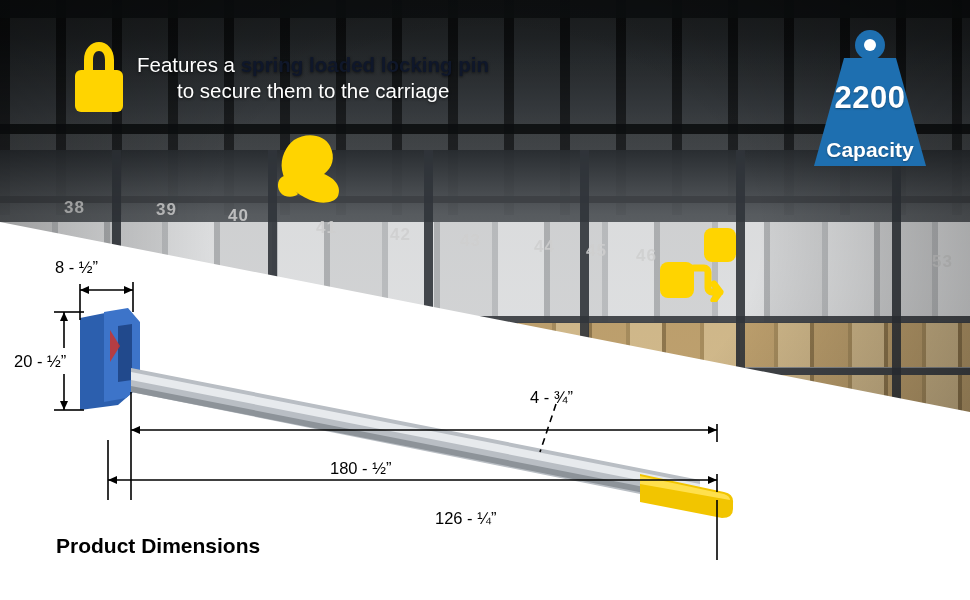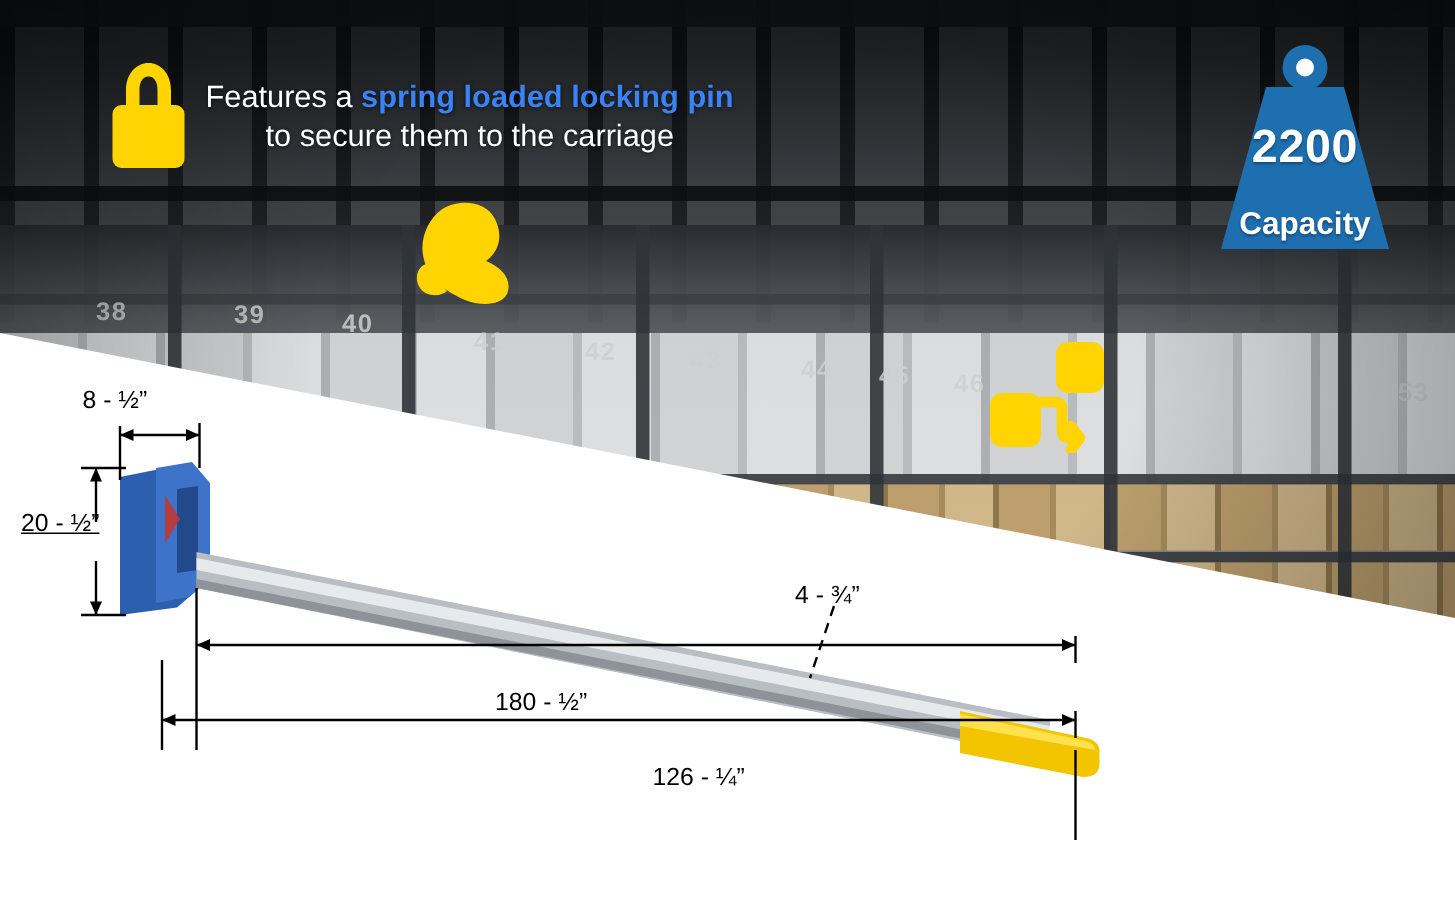--- a/index.html
+++ b/index.html
@@ -103,21 +103,21 @@
   }
 
   
   .callout {
     position: absolute;
     color: #ffffff;
     font-size: 20.5px;
     line-height: 1.26;
     text-shadow: 0 1px 3px rgba(0,0,0,.65);
   }
-  .callout b { color: #3b82f6; font-weight: 700; }
+  .callout b { color: #0f172a; font-weight: 700; }
   .callout .ln { display: block; white-space: nowrap; }
 
   .c1 { left: 137px; top: 52px; }
   .c1 .ln2 { padding-left: 40px; }
   .c2 { left: 376px; top: 142px; }
   .c2 .ln2 { padding-left: 30px; }
 
   .c3 {
     left: 744px; top: 242px;
     color: #ffffff;
@@ -159,21 +159,21 @@
     font-size: 21px;
     font-weight: 700;
   }
   .dim-label {
     position: absolute;
     color: #000000;
     font-size: 16.5px;
     white-space: nowrap;
   }
   .dl-width   { left: 55px;  top: 258px; }
-  .dl-height  { left: 14px;  top: 340px; text-decoration: underline; }
+  .dl-height  { left: 14px;  top: 352px; }
   .dl-pole    { left: 530px; top: 388px; }
   .dl-120     { left: 330px; top: 459px; }
   .dl-126     { left: 435px; top: 509px; }
 
   svg.draw { position: absolute; left: 0; top: 0; width: 970px; height: 600px; }
 </style>
 </head>
 <body>
 
 <div id="stage">
@@ -318,13 +318,14 @@
       <line x1="717" y1="474" x2="717" y2="492"></line>
     </g>
   </svg>
 
   <div class="dim-label dl-width">8 - ½”</div>
   <div class="dim-label dl-height">20 - ½”</div>
   <div class="dim-label dl-pole">4 - ¾”</div>
   <div class="dim-label dl-120">180 - ½”</div>
   <div class="dim-label dl-126">126 - ¼”</div>
 
+  <div class="product-title">Product Dimensions</div>
 </div>
 
 </body></html>

